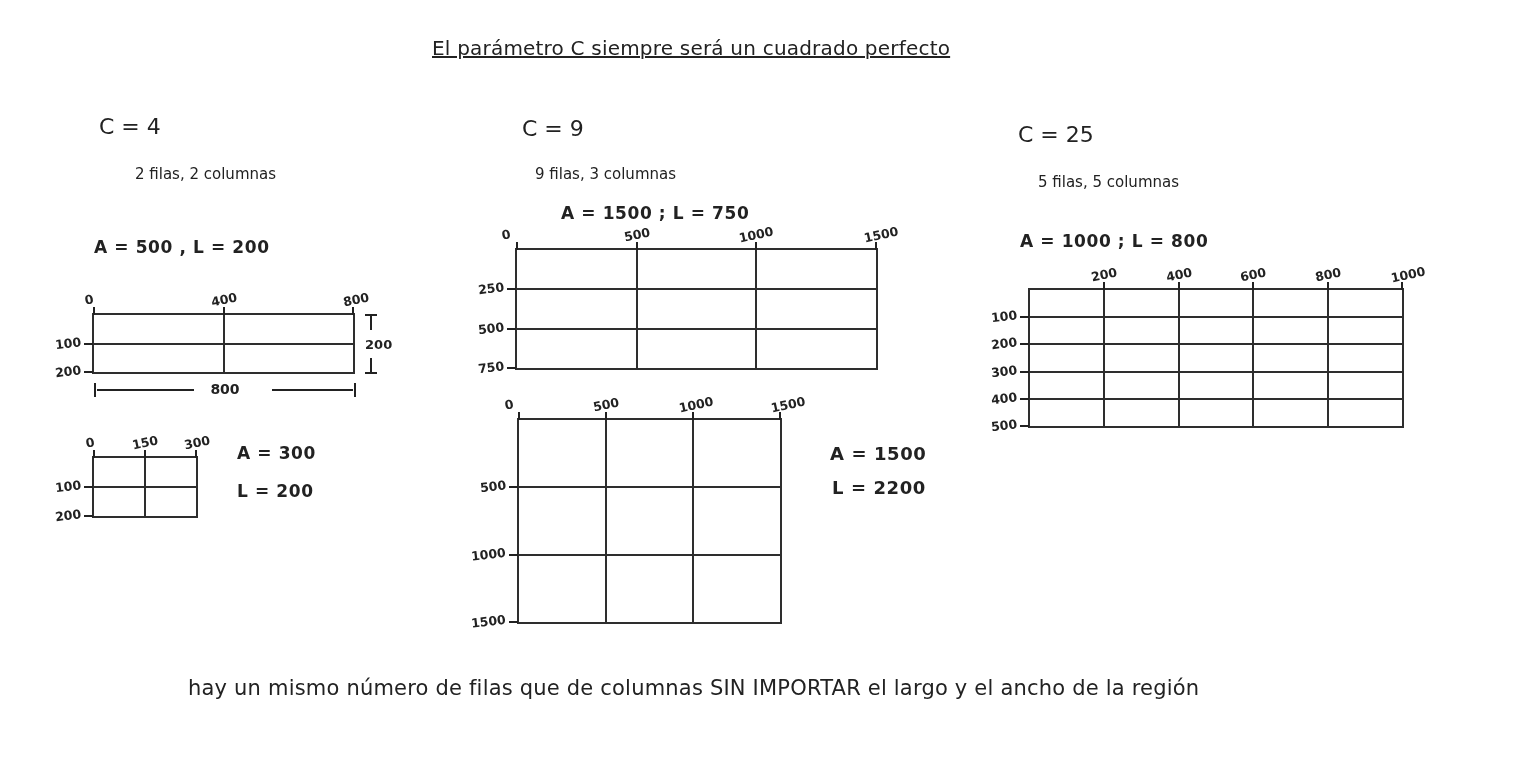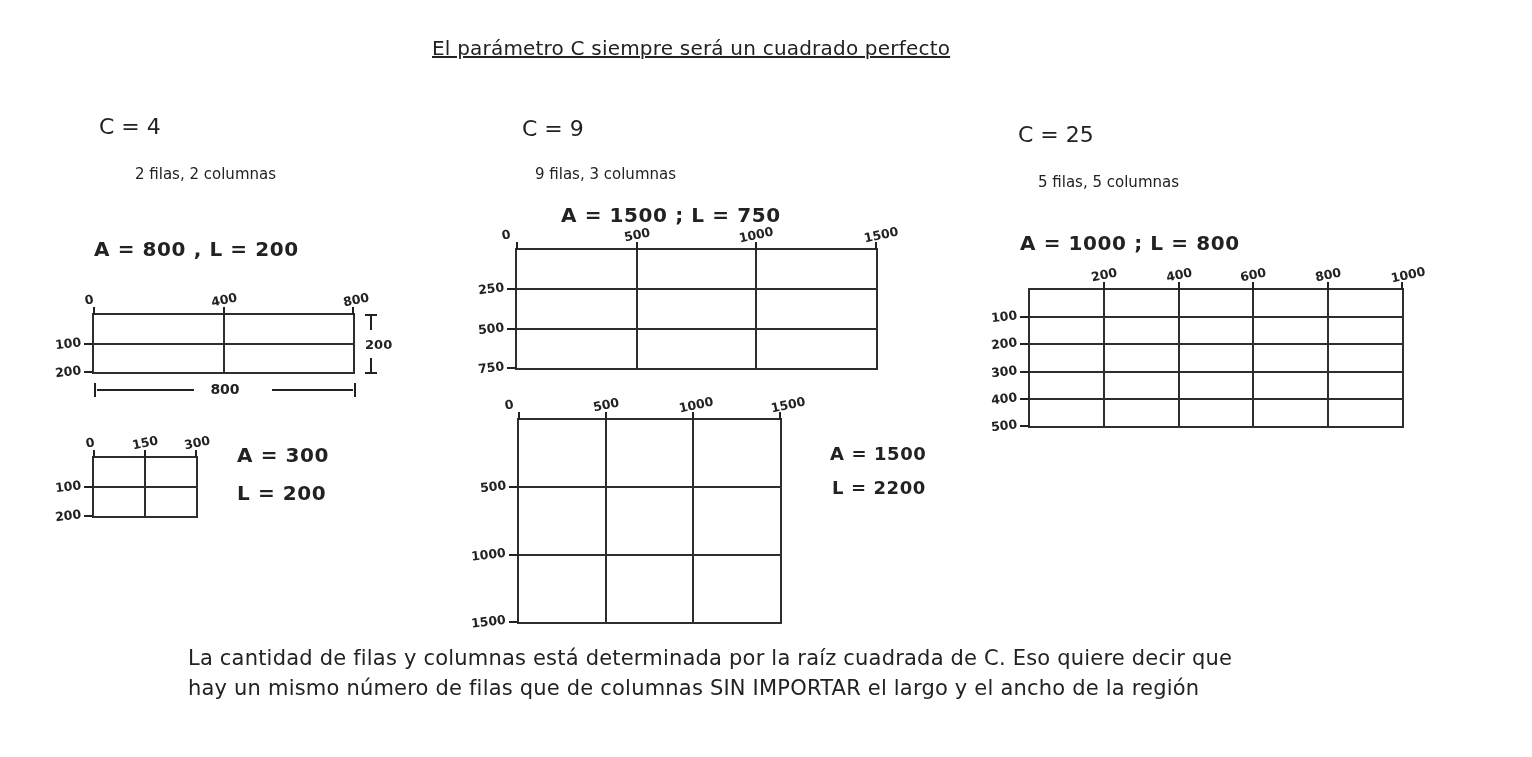--- a/index.html
+++ b/index.html
@@ -5,21 +5,21 @@
   :root { --ink:#222; }
   html,body { margin:0; padding:0; background:#fff; }
   .stage {
     position:relative; width:1532px; height:757px; background:#ffffff;
     font-family:"DejaVu Sans", sans-serif; color:var(--ink); overflow:hidden;
   }
   .txt { position:absolute; white-space:nowrap; }
   .title   { font-size:20px; letter-spacing:.2px; }
   .heading { font-size:22px; }
   .sub     { font-size:15px; }
-  .formula { font-size:20px; font-weight:700; letter-spacing:.6px; }
+  .formula { font-size:17px; font-weight:700; letter-spacing:.6px; }
   .footer  { font-size:21px; letter-spacing:.2px; }
 
   .grid { position:absolute; border:2px solid #2e2e2e; box-sizing:border-box; }
   .vline { position:absolute; top:0; bottom:0; width:2px; margin-left:-1px; background:#2e2e2e; }
   .hline { position:absolute; left:0; right:0; height:2px; margin-top:-1px; background:#2e2e2e; }
   .tx { position:absolute; top:-8px; width:2px; height:8px; margin-left:-1px; background:var(--ink); }
   .ty { position:absolute; left:-10px; width:9px; height:2px; margin-top:-1px; background:var(--ink); }
   .xlab { position:absolute; top:-23px; transform:translateX(-50%) rotate(-12deg);
           font-size:12.5px; font-weight:700; white-space:nowrap; }
   .ylab { position:absolute; right:calc(100% + 13px); transform:translateY(-55%) rotate(-7deg);
@@ -48,21 +48,21 @@
 </style>
 </head>
 <body>
 
 <div class="stage">
 
   <div class="txt title" style="left:432px; top:36px;text-decoration:underline;">El parámetro C siempre será un cuadrado perfecto</div>
 
   <div class="txt heading" style="left:99px; top:114px;">C = 4</div>
   <div class="txt sub" style="left:135px; top:165px;">2 filas, 2 columnas</div>
-  <div class="txt formula" style="left:94px; top:237px;">A = 800 ,   L = 200</div>
+  <div class="txt formula" style="left:94px; top:237px;">A = 500 ,   L = 200</div>
 
   <div class="grid" style="left:92px; top:313px; width:263px; height:61px;">
     <div class="vline" style="left:50%;"></div>
     <div class="hline" style="top:50%;"></div>
     <i class="tx" style="left:0;"></i>
     <i class="tx" style="left:50%;"></i>
     <i class="tx" style="left:100%;"></i>
     <i class="ty" style="top:50%;"></i>
     <i class="ty" style="top:100%;"></i>
     <span class="xlab" style="left:-2%;">0</span>
@@ -183,16 +183,15 @@
     <span class="xlab" style="left:60%;">600</span>
     <span class="xlab" style="left:80%;">800</span>
     <span class="xlab" style="left:101.5%;">1000</span>
     <span class="ylab" style="top:20%;">100</span>
     <span class="ylab" style="top:40%;">200</span>
     <span class="ylab" style="top:60%;">300</span>
     <span class="ylab" style="top:80%;">400</span>
     <span class="ylab" style="top:100%;">500</span>
   </div>
 
-  <div class="txt footer" style="left:188px; top:646px;">La cantidad de filas y columnas está determinada por la raíz cuadrada de C. Eso quiere decir que</div>
   <div class="txt footer" style="left:188px; top:676px;">hay un mismo número de filas que de columnas SIN IMPORTAR el largo y el ancho de la región</div>
 
 </div>
 
 </body></html>

